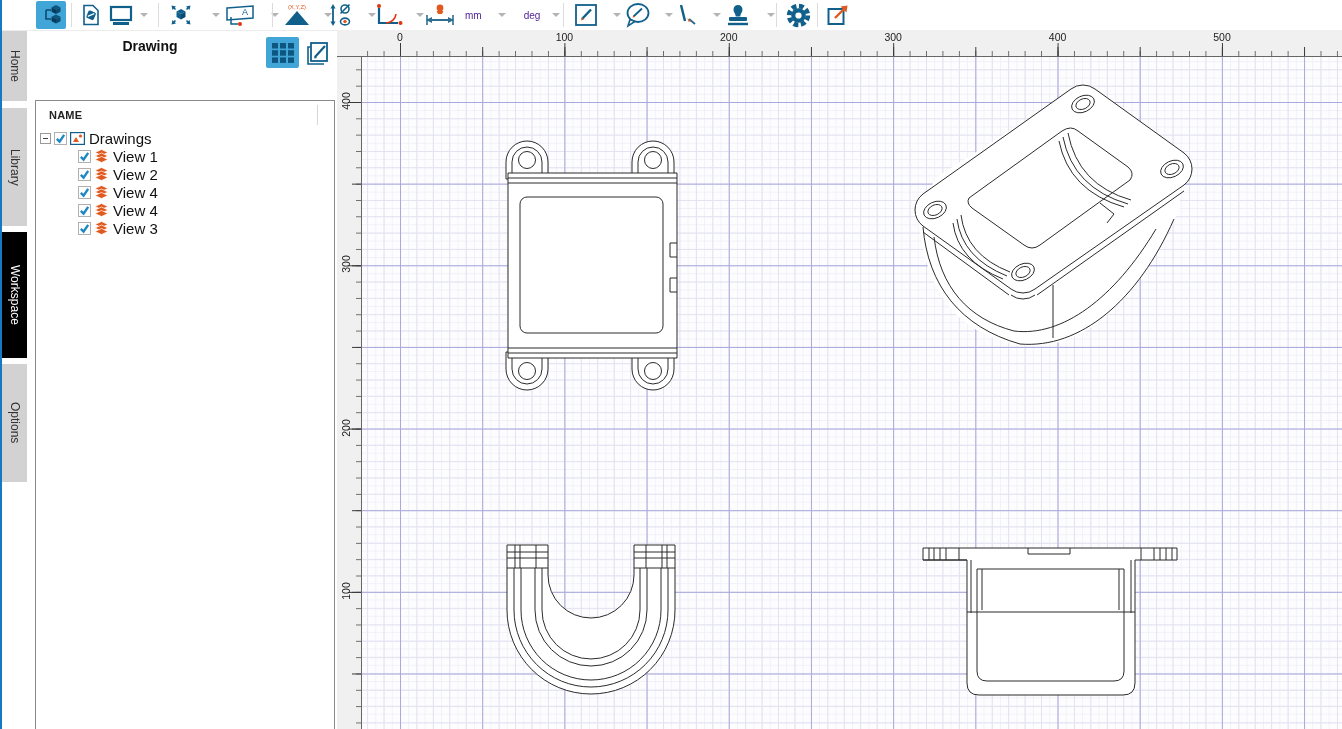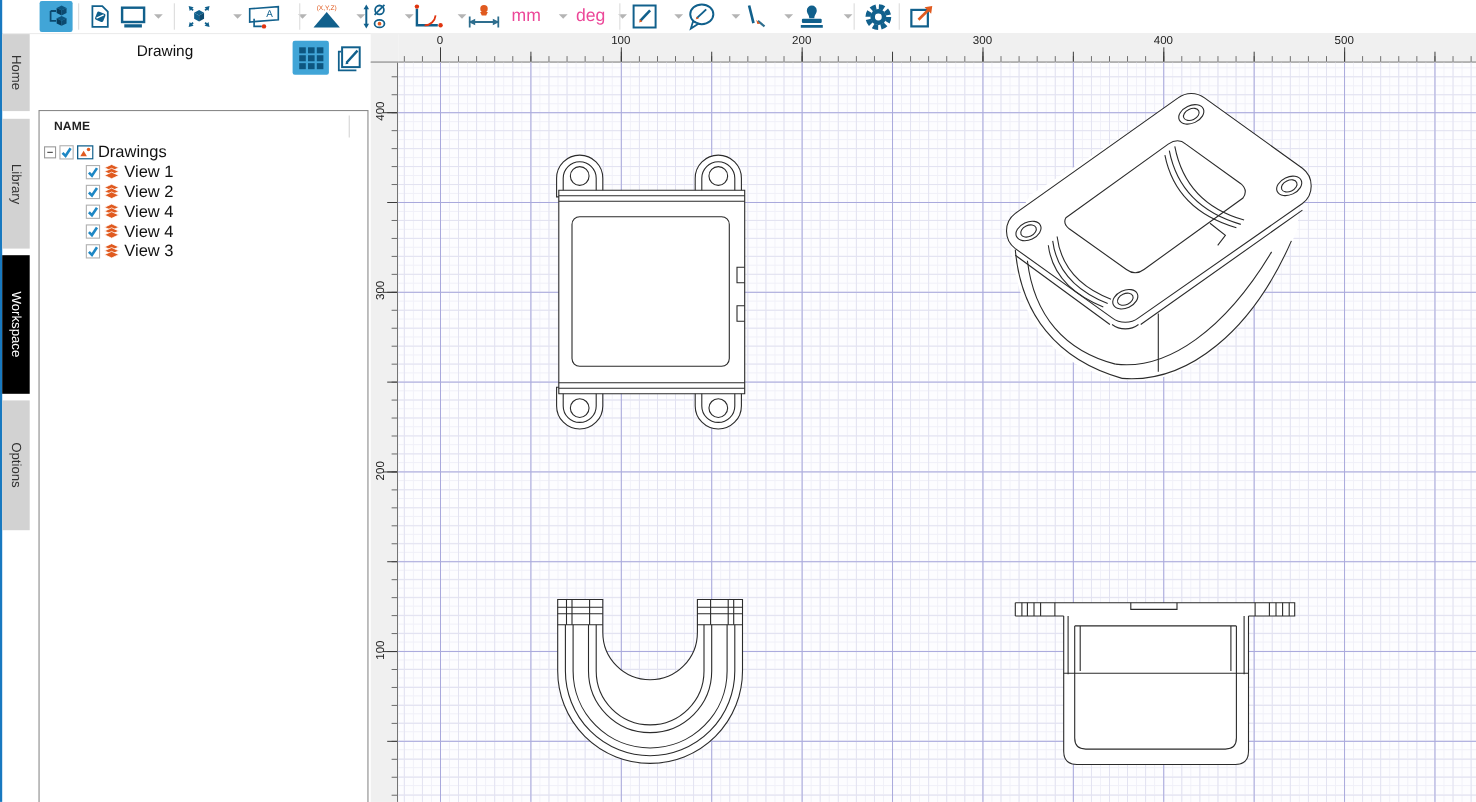--- a/index.html
+++ b/index.html
@@ -7,28 +7,28 @@
   .abs{position:absolute;}
   
   #left-accent{left:0;top:0;width:2px;height:729px;background:#1879c0;}
   
   #toolbar{left:0;top:0;width:1342px;height:30px;background:#fff;border-bottom:1px solid #ececec;}
   .tb-group{position:absolute;top:1px;height:28px;display:flex;align-items:center;gap:4px;}
   .tb-btn{display:flex;align-items:center;justify-content:center;width:30px;height:28px;border-radius:2px;}
   .tb-btn.active{background:#41a5d7;}
   .tb-sep{position:absolute;top:3px;width:1px;height:24px;background:#dcdcdc;}
   .caret{width:0;height:0;border-left:4px solid transparent;border-right:4px solid transparent;border-top:4px solid #b4b4b4;}
-  .tb-label{font-size:16px;color:#ec4899;}
+  .tb-label{font-size:10px;color:#4c1d95;}
   
   .side-tab{position:absolute;left:2px;width:25px;background:#d2d2d2;color:#333;
     display:flex;align-items:center;justify-content:center;
     writing-mode:vertical-rl;font-size:12px;cursor:default;}
   .side-tab.active{background:#000;color:#fff;}
   
-  #panel-title{left:60px;top:38px;width:180px;text-align:center;font-size:14px;font-weight:normal;color:#111;}
+  #panel-title{left:60px;top:38px;width:180px;text-align:center;font-size:14px;font-weight:bold;color:#111;}
   .panel-btn{position:absolute;display:flex;align-items:center;justify-content:center;border-radius:2px;}
   #grid-btn{left:266px;top:37px;width:33px;height:31px;background:#41a5d7;}
   #edit-sheet-btn{left:303px;top:38px;width:30px;height:29px;background:#fff;}
   #tree-box{left:35px;top:75px;width:298px;height:652px;background:#fff;border:1px solid #8a8a8a;margin-top:25px;}
   #name-header{position:absolute;left:13px;top:8px;font-size:11px;font-weight:700;color:#222;letter-spacing:.2px;}
   #name-divider{position:absolute;right:16px;top:4px;width:1px;height:20px;background:#d5d5d5;}
   #tree{position:absolute;left:0;top:28px;right:0;bottom:0;overflow:hidden;}
   .tree-row{display:flex;align-items:center;height:18px;font-size:15px;color:#111;}
   .exp{width:11px;height:11px;box-sizing:border-box;border:1px solid #999;background:#fff;
     display:inline-flex;align-items:center;justify-content:center;margin-right:3px;flex:none;}
@@ -192,21 +192,21 @@
           <path d="M13.5,9 H20.5 L19,12 H15 Z" fill="#e05a1f"></path>
         <line x1="4" y1="18" x2="30" y2="18" stroke="#2e6e8e" stroke-width="2"></line>
         <polygon points="3,18 9,15 9,21" fill="#2e6e8e"></polygon>
           <polygon points="31,18 25,15 25,21" fill="#2e6e8e"></polygon>
         <line x1="4" y1="13" x2="4" y2="23" stroke="#2e6e8e" stroke-width="1.6"></line>
         <line x1="30" y1="13" x2="30" y2="23" stroke="#2e6e8e" stroke-width="1.6"></line>
       </svg>
     </div>
     <span class="tb-label" style="margin-left:3px">mm</span>
     <div class="caret" style="margin-left:12px"></div>
-    <span class="tb-label" style="margin-left:4px">deg</span>
+    <span class="tb-label" style="margin-left:14px">deg</span>
     <div class="caret" style="margin-left:8px"></div>
   </div>
   <div class="tb-sep" style="left:563px"></div>
   <div class="tb-group" style="left:571px">
     <div class="tb-btn">
       <svg width="26" height="26" viewBox="0 0 26 26">
         <rect x="3" y="3" width="20" height="20" fill="#fff" stroke="#11608c" stroke-width="1.8"></rect>
         <line x1="9" y1="17" x2="18" y2="7.5" stroke="#11608c" stroke-width="2.4"></line>
         <polygon points="8,18.5 11,17.5 8.8,15.6" fill="#e05a1f"></polygon>
       </svg>

